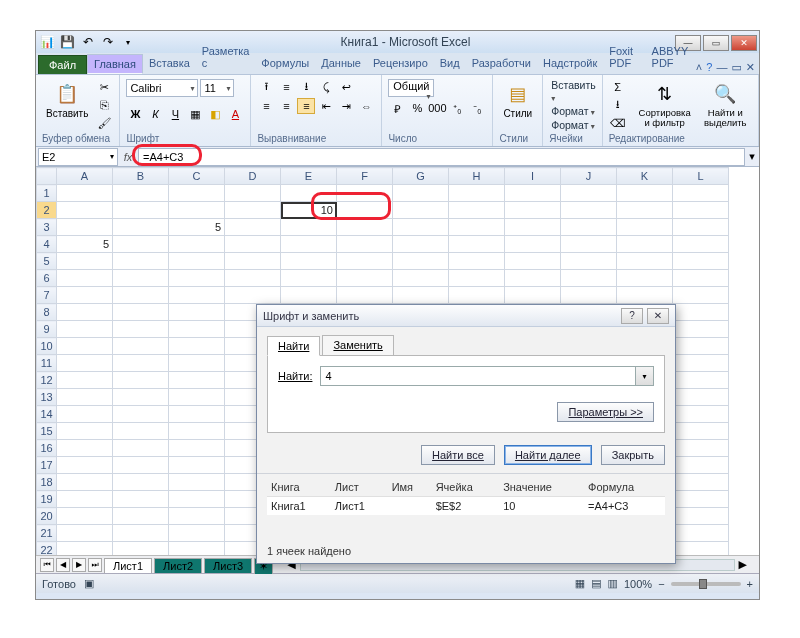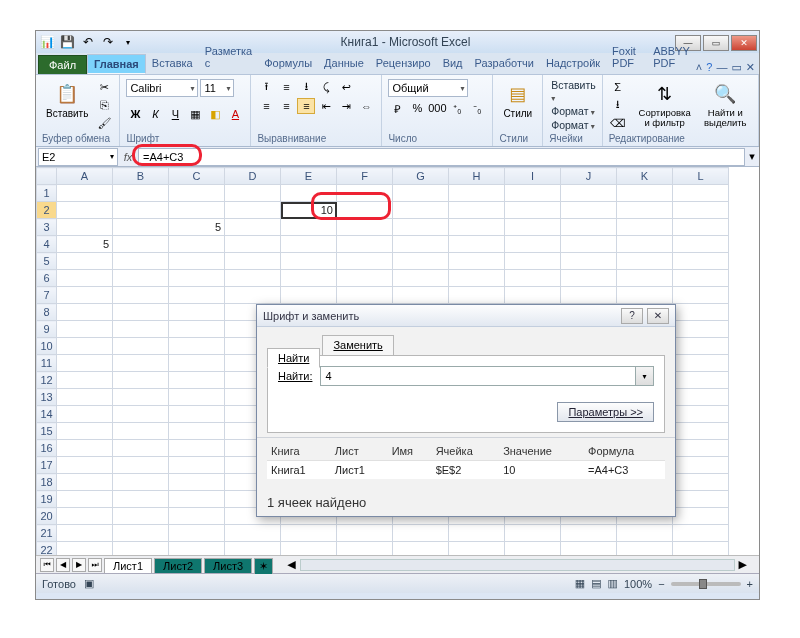--- a/index.html
+++ b/index.html
@@ -10,21 +10,21 @@
   .qat { display:flex; align-items:center; gap:4px; padding-left:4px; }
   .qat .icon { width:16px; height:16px; display:flex; align-items:center; justify-content:center; font-size:12px; }
   .title-center { flex:1; text-align:center; color:#345; font-size:12px; }
   .winbtns { display:flex; }
   .winbtn { width:26px; height:16px; margin:2px 2px 0 0; border:1px solid #888; background:linear-gradient(#f8f8f8,#d8d8d8); display:flex; align-items:center; justify-content:center; font-size:9px; color:#333;}
   .winbtn.close { background:linear-gradient(#e98,#c43); color:#fff; }
   
   .tabsrow { height:22px; background:#dbe5f1; display:flex; align-items:flex-end; border-bottom:1px solid #b6c5da; }
   .filetab { background:#2c6b2c; color:#fff; padding:3px 10px; border:1px solid #1f4f1f; border-bottom:none; margin-left:2px; font-size:11px;}
   .rtab { padding:3px 6px; color:#3a5b8c; border-bottom:2px solid transparent; cursor:default;}
-  .rtab.active { background:#7dd3fc; border:1px solid #b6c5da; border-bottom:1px solid #f6f9fd; color:#2b4a7a; font-weight:700;}
+  .rtab.active { background:#c4b5fd; border:1px solid #b6c5da; border-bottom:1px solid #f6f9fd; color:#2b4a7a; font-weight:400;}
   .tabsrow .right { margin-left:auto; padding-right:4px; display:flex; gap:4px; color:#3a5b8c;}
   
   .ribbon { height:72px; background:linear-gradient(#f6f9fd,#e4ecf7); border-bottom:1px solid #a9b9cf; display:flex; }
   .group { border-right:1px solid #c5d2e3; padding:2px 6px; display:flex; flex-direction:column; justify-content:flex-end; }
   .group .body { flex:1; display:flex; align-items:flex-start; gap:3px; padding-top:2px;}
   .group .label { text-align:left; font-size:10px; color:#556b8c; padding-top:2px;}
   .bigbtn { display:flex; flex-direction:column; align-items:center; gap:1px; padding:2px 4px;}
   .bigbtn .ic { width:26px; height:26px; display:flex; align-items:center; justify-content:center; font-size:18px;}
   .smlbtn { width:18px; height:16px; display:flex; align-items:center; justify-content:center; border:1px solid transparent;}
   .col { display:flex; flex-direction:column; gap:2px;}
@@ -64,38 +64,38 @@
   .status .right { margin-left:auto; display:flex; align-items:center; gap:6px;}
   .zoomslider { width:70px; height:4px; background:#bbb; border-radius:2px; position:relative;}
   .zoomslider .thumb { position:absolute; left:40%; top:-3px; width:8px; height:10px; background:#888; border:1px solid #555;}
   
   .dialog { position:absolute; left:220px; top:273px; width:420px; background:#f2f2f2; border:1px solid #7a8aa5; box-shadow:2px 3px 10px rgba(0,0,0,.35);}
   .dlg-title { height:22px; background:linear-gradient(#fdfdfe,#e2e8f1); border-bottom:1px solid #c3cede; display:flex; align-items:center; padding:0 6px; color:#334; font-size:12px;}
   .dlg-title .tbtn { width:22px; height:16px; border:1px solid #aaa; background:linear-gradient(#fafafa,#ddd); margin-left:4px; display:flex; align-items:center; justify-content:center; font-size:10px;}
   .dlg-body { padding:8px 10px 4px;}
   .dlgtabs { display:flex; border-bottom:1px solid #b7b7b7; }
   .dlgtab { padding:3px 10px; border:1px solid #b7b7b7; border-bottom:none; background:#f6f6f6; margin-right:2px; font-size:11px;}
-  .dlgtab.active { background:#fff; border-bottom:1px solid #fff; position:relative; top:13px; text-decoration:underline;}
+  .dlgtab.active { background:#fff; border-bottom:1px solid #fff; position:relative; top:1px; text-decoration:underline;}
   .dlgtab:not(.active){ text-decoration:underline;}
   .dlgtabpage { background:#fff; border:1px solid #b7b7b7; border-top:none; padding:10px; }
   .fieldrow { display:flex; align-items:center; gap:8px; margin-bottom:10px;}
   .fieldrow label{ text-decoration:underline;}
   .fieldrow .search { flex:1; display:flex;}
   .fieldrow input { flex:1; height:20px; border:1px solid #9aa; padding:0 4px; background:#fff;}
   .fieldrow .dd { width:18px; border:1px solid #9aa; border-left:none; background:linear-gradient(#f4f4f4,#ddd); display:flex; align-items:center; justify-content:center; font-size:8px;}
   .params { text-align:right; margin-top:16px;}
   .btn { display:inline-block; border:1px solid #8a97a9; background:linear-gradient(#fdfdfd,#e3e7ee); padding:3px 10px; font-size:11px; margin-left:6px; color:#223;}
   .btn.def { border:1px solid #3a78c4; box-shadow:0 0 0 1px #8ab4e8 inset;}
   .btnrow { text-align:right; padding:8px 10px;}
   .resgrid { border-top:1px solid #cfd3da; padding:4px 10px 0; font-size:11px;}
   .resgrid table { width:100%; border-collapse:collapse;}
   .resgrid th { text-align:left; font-weight:normal; color:#333; border-bottom:1px solid #e0e0e0; padding:3px 4px;}
   .resgrid td { padding:3px 4px; color:#222;}
   .resgrid tr.rrow { background:#fff;}
-  .dlg-status { margin:16px 10px 6px; color:#333; font-size:13px;}
+  .dlg-status { margin:30px 10px 6px; color:#333; font-size:11px;}
   .und { text-decoration:underline; }
 </style>
 </head>
 <body>
 
 <div class="outer">
 
   <div class="titlebar">
     <div class="qat">
       <span class="icon">📊</span>
@@ -199,21 +199,21 @@
           <div class="smlbtn">⇥</div>
           <div class="smlbtn">⇔</div>
         </div>
       </div>
       <div class="label">Выравнивание</div>
     </div>
 
     <div class="group">
       <div class="body col" style="gap:3px;">
         <div class="row">
-            <div class="combo" style="width:80px;">
+            <div class="combo" style="width:46px;flex-direction:column;">
               <span>Общий</span>
               <span class="ar">▾</span>
             </div>
           </div>
         <div class="row">
           <div class="smlbtn">₽</div>
           <div class="smlbtn">%</div>
           <div class="smlbtn">000</div>
           <div class="smlbtn">⁺₀</div>
           <div class="smlbtn">⁻₀</div>
@@ -676,20 +676,25 @@
           <label>Найти:</label>
           <div class="search">
             <input value="4" style="">
             <div class="dd">▾</div>
           </div>
         </div>
         <div class="params">
           <span class="btn"><span class="und">Параметры &gt;&gt;</span></span>
         </div>
       </div>
+    </div>
+    <div class="btnrow">
+      <span class="btn"><span class="und">Найти все</span></span>
+      <span class="btn def"><span class="und">Найти далее</span></span>
+      <span class="btn"><span>Закрыть</span></span>
     </div>
     <div class="resgrid">
       <table>
         <tbody>
             <tr>
           <th>Книга</th>
           <th>Лист</th>
           <th>Имя</th>
           <th>Ячейка</th>
           <th>Значение</th>

